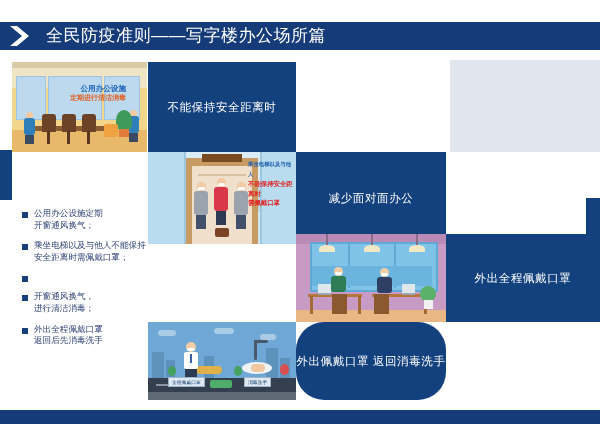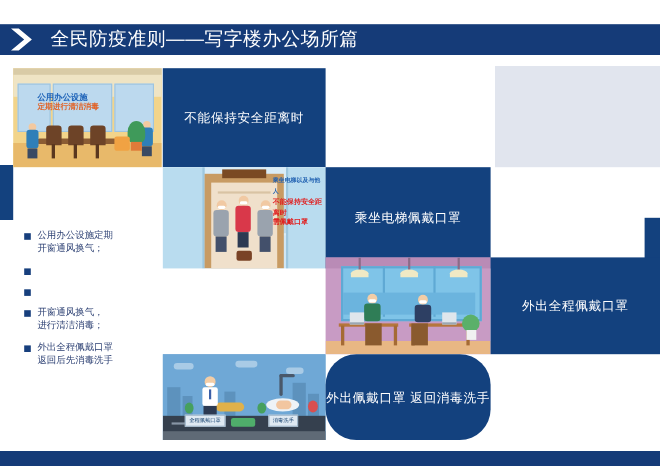--- a/index.html
+++ b/index.html
@@ -67,21 +67,21 @@
   .il1 .chair{position:absolute;top:52px;width:14px;height:18px;background:#6d4327;border-radius:3px 3px 0 0;}
   .il1 .chair i{position:absolute;left:5px;top:17px;width:3px;height:13px;background:#5a371f;}
   .il1 .person{position:absolute;}
   .il1 .head{width:7px;height:7px;border-radius:50%;background:#f3c9a0;}
   .il1 .body{width:11px;height:17px;background:#2f7fb8;border-radius:3px;margin-top:-1px;margin-left:-2px;}
   .il1 .legs{width:9px;height:9px;background:#3a4a63;margin-left:-1px;}
   .il1 .plant{position:absolute;left:104px;top:48px;width:16px;height:20px;background:#3f9a5a;border-radius:50% 50% 30% 30%;}
   .il1 .pot{position:absolute;left:107px;top:67px;width:10px;height:8px;background:#e07b39;}
   .il1 .cart{position:absolute;left:92px;top:62px;width:14px;height:13px;background:#f0a243;border-radius:2px;}
   .il1 .overlay{
-    position:absolute;left:22px;top:22px;width:92px;text-align:left;
+    position:absolute;left:22px;top:22px;width:92px;text-align:right;
     line-height:9px;
   }
   .il1 .ov1{font-size:7.6px;color:#1e63b8;font-weight:bold;}
   .il1 .ov2{font-size:7px;color:#e0642a;font-weight:bold;}
 
   
   .il2{left:148px;top:152px;width:148px;height:92px;background:#cfe6f4;}
   .il2 .sky{position:absolute;left:0;top:0;width:148px;height:62px;background:#d9ecf7;}
   .il2 .city{position:absolute;top:34px;background:#bcd9ea;}
   .il2 .c1{left:4px;width:14px;height:28px;}
@@ -244,21 +244,21 @@
     <div class="bag"></div>
 
     <div class="ovl">
       <div class="o1">乘坐电梯以及与他人</div>
       <div class="o2">不能保持安全距离时</div>
       <div class="o3">需佩戴口罩</div>
     </div>
   </div>
 
   <div class="label-panel" style="left:296px;top:152px;width:150px;height:92px;">
-    <span>乘坐电梯佩戴口罩</span>
+    <span>减少面对面办公</span>
   </div>
 
   <div class="illus il3">
     <div class="ceil"></div>
     <div class="win"></div>
     <div class="mul" style="left:52px;"></div>
     <div class="mul" style="left:98px;"></div>
     <div class="skyline"></div>
 
     <div class="lamp" style="left:30px;"></div>
@@ -347,20 +347,22 @@
   </div>
 
   <div class="bullets">
     <div class="bullet-row">
       <div class="bullet-sq"></div>
       <div class="bullet-tx">公用办公设施定期
 开窗通风换气；</div>
     </div>
     <div class="bullet-row">
       <div class="bullet-sq"></div>
+      <div class="bullet-tx">乘坐电梯以及与他人不能保持
+安全距离时需佩戴口罩；</div>
     </div>
     <div class="bullet-row">
       <div class="bullet-sq"></div>
     </div>
     <div class="bullet-row">
       <div class="bullet-sq"></div>
       <div class="bullet-tx">开窗通风换气，
 进行清洁消毒；</div>
     </div>
     <div class="bullet-row">

